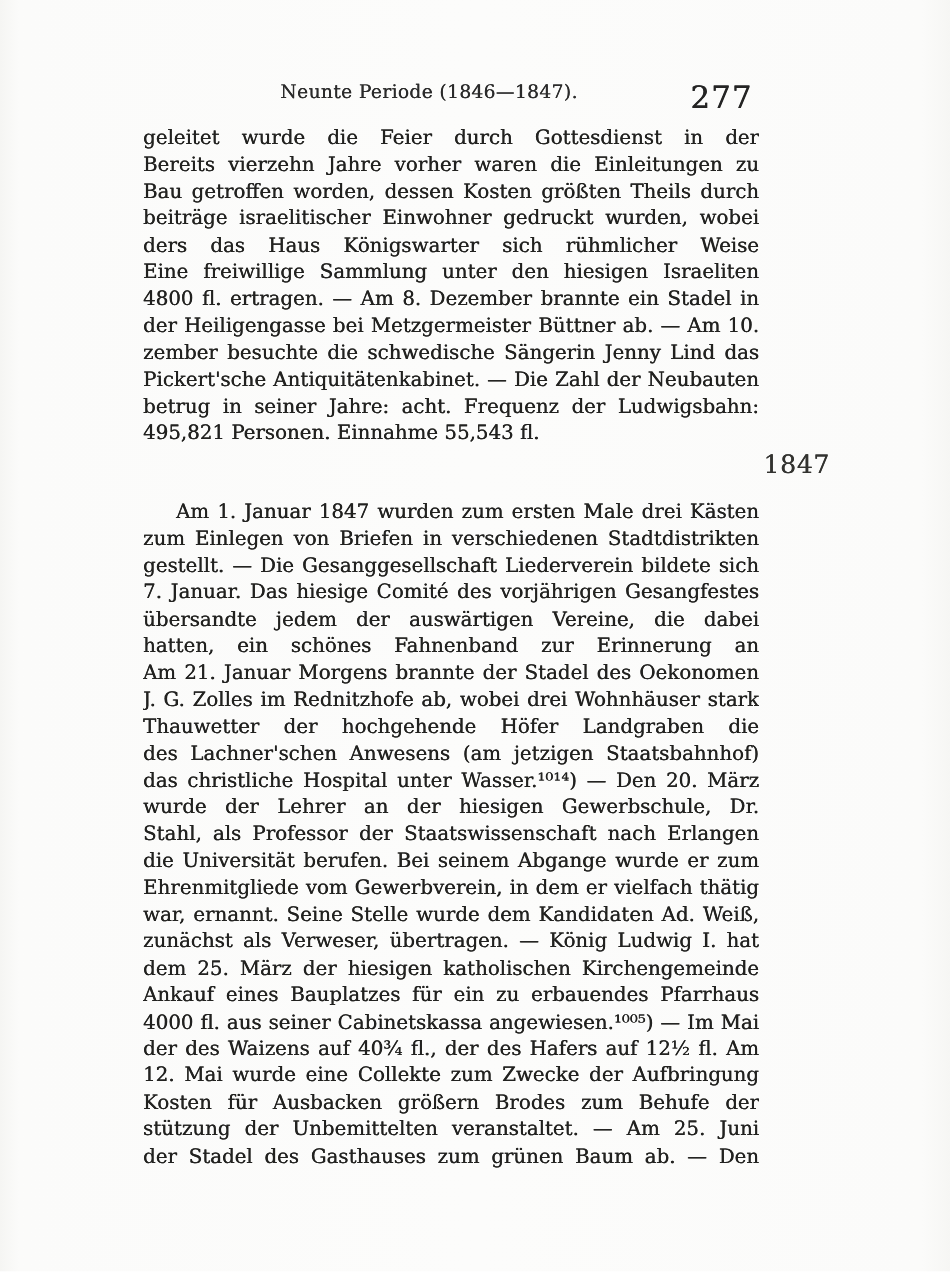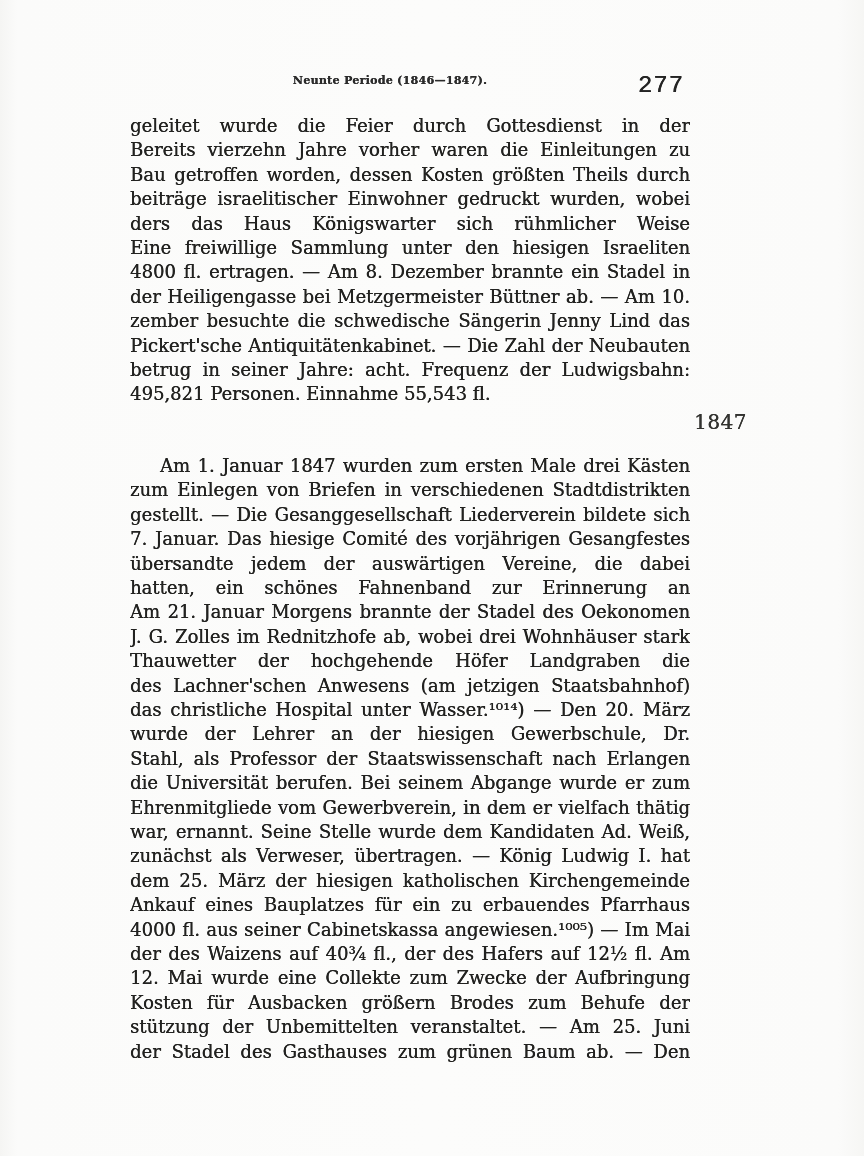--- a/index.html
+++ b/index.html
@@ -22,42 +22,40 @@
     top: 72px;
     width: 560px;
     height: 26px;
   }
   .running-title {
     position: absolute;
     left: 0;
     right: 40px;
     top: 2px;
     text-align: center;
-    font-size: 11px;
+    font-size: 17px;
     letter-spacing: 0.3px;
     color: #2b2b2b;
     text-shadow: 0.25px 0 0 currentColor;
     white-space: nowrap;
-    font-weight: bold;
   }
   .page-number {
     position: absolute;
     right: 6px;
     top: 0;
-    font-size: 24px;
+    font-size: 28px;
     letter-spacing: 1px;
     color: #242424;
     text-shadow: 0.4px 0 0 currentColor;
-    font-family: Liberation Mono, monospace;
   }
   .margin-year {
     position: absolute;
     left: 694px;
     top: 410px;
-    font-size: 20px;
+    font-size: 23px;
     letter-spacing: 0.5px;
     color: #333330;
     text-shadow: 0.2px 0 0 currentColor;
   }
   .body-text {
     position: absolute;
     left: 130px;
     top: 114px;
     width: 560px;
     font-size: 18px;

